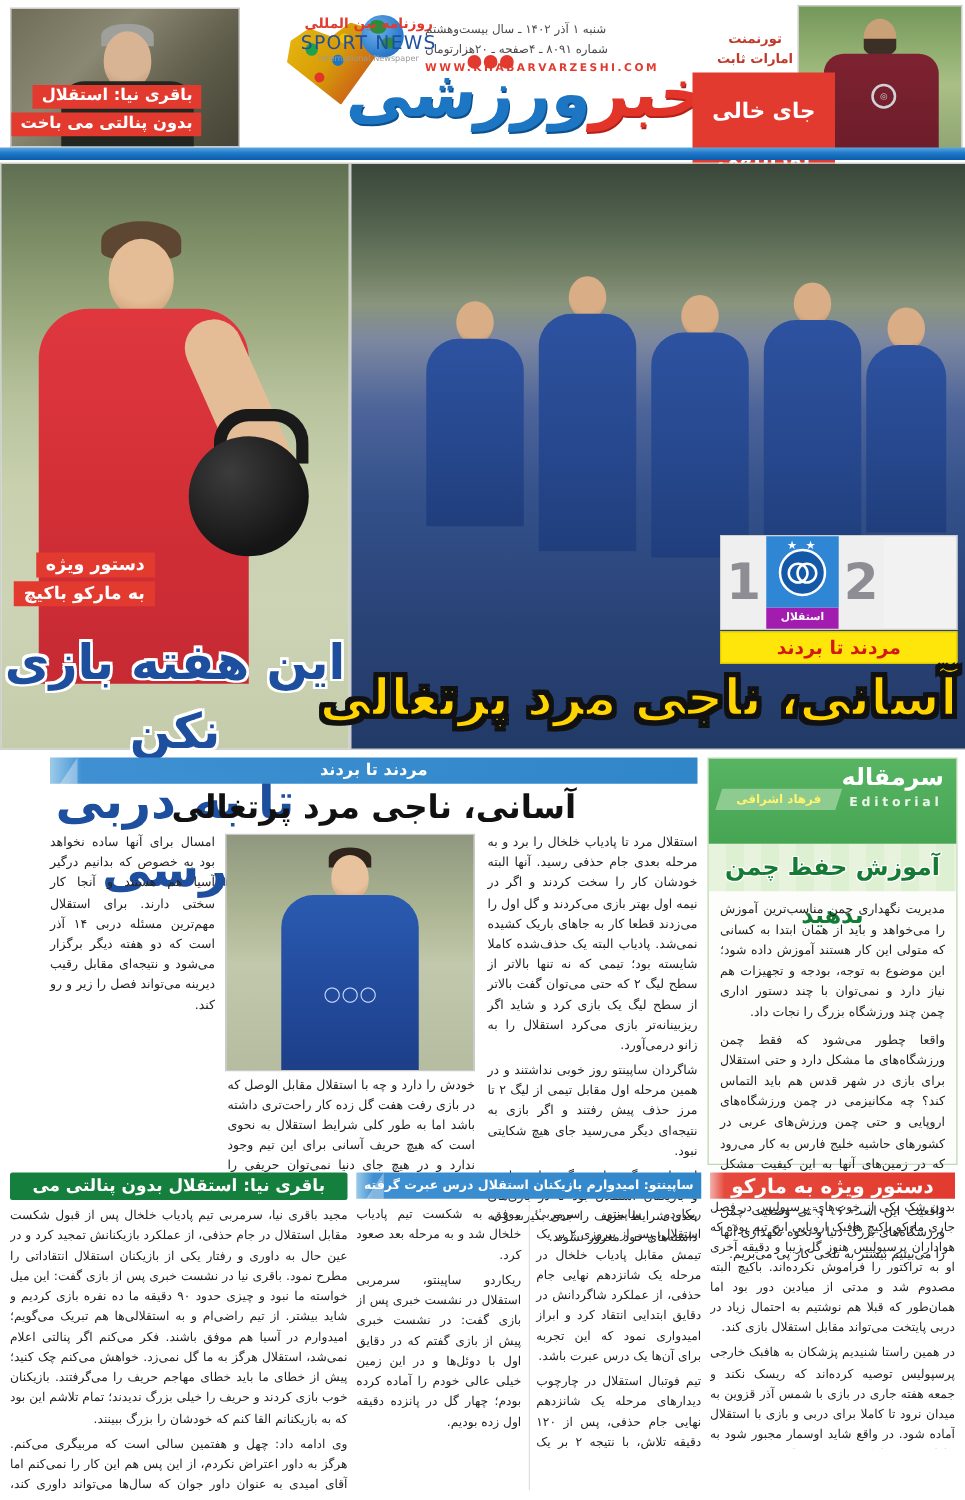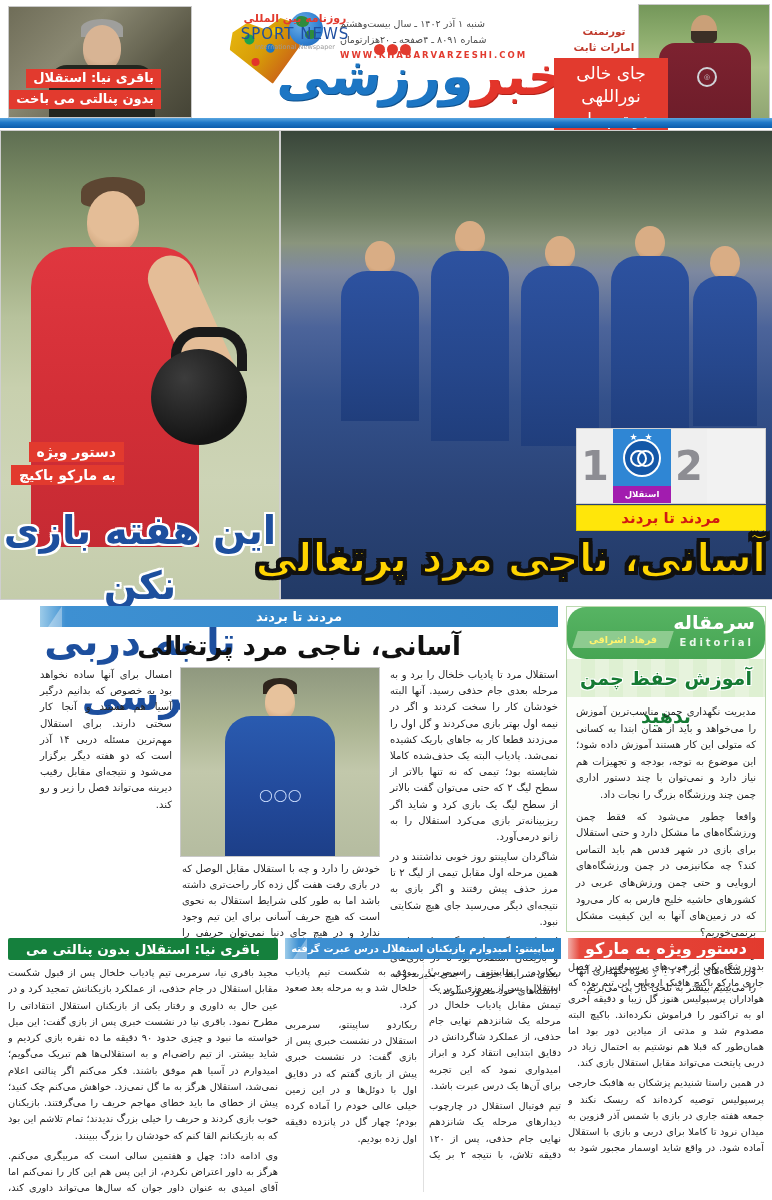--- a/index.html
+++ b/index.html
@@ -30,21 +30,21 @@
   .dateline .l1{color:#4a4a4a;}
   .dateline .l2{color:#4a4a4a;}
   .dateline .url{direction:ltr;color:#e23a2e;font-weight:bold;letter-spacing:2px;font-size:8.5px;}
   .tr-kicker{position:absolute;right:134px;top:24px;width:68px;color:#c0392b;font-size:10.5px;font-weight:bold;text-align:center;line-height:1.5;}
   .tr-photo{right:2px;top:4px;width:130px;height:114px;background:linear-gradient(180deg,#74975a 0%,#8fae6f 30%,#a9bf85 55%,#90a573 100%);}
   .tr-head{position:absolute;left:52px;top:10px;width:26px;height:30px;border-radius:50%;background:#caa078;}
   .tr-beard{position:absolute;left:52px;top:26px;width:26px;height:14px;border-radius:0 0 50% 50%;background:#3c2f26;}
   .tr-torso{position:absolute;left:20px;top:38px;width:92px;height:76px;border-radius:16px 16px 0 0;background:linear-gradient(180deg,#7d2230 0%,#6e1d2a 100%);}
   .tr-vw{position:absolute;left:58px;top:62px;width:16px;height:16px;border-radius:50%;border:2px solid #cfd3d8;color:#cfd3d8;font-size:7px;text-align:center;line-height:16px;font-weight:bold;}
   .tr-band{position:absolute;right:104px;top:58px;width:102px;background:#e23a2e;padding:4px 6px;}
-  .tr-band div{color:#fff;font-weight:normal;font-size:17px;line-height:1.35;text-align:center;white-space:nowrap;}
+  .tr-band div{color:#fff;font-weight:bold;font-size:17px;line-height:1.35;text-align:center;white-space:nowrap;margin-top:16px;}
   .blue-divider{left:0;width:772px;height:10px;background:linear-gradient(180deg,#5aa7e0 0%,#1f78c8 45%,#0b5cac 100%);}
   
   .hero-left{left:0;top:130px;width:278px;height:468px;background:linear-gradient(180deg,#5f6f52 0%,#7f9068 14%,#9aa87e 26%,#b7c29c 40%,#c8d0ae 55%,#cdd4b6 75%,#c4ccab 100%);border:1px solid #cfcfcf;}
   .hl-head{position:absolute;left:86px;top:60px;width:52px;height:62px;border-radius:50% 50% 46% 46%;background:radial-gradient(circle at 50% 40%,#e4bd97 55%,#c2976f 100%);}
   .hl-hair{position:absolute;left:80px;top:46px;width:64px;height:30px;border-radius:50% 50% 20% 20%;background:#5d4632;}
   .hl-torso{position:absolute;left:30px;top:116px;width:168px;height:300px;border-radius:40px 40px 0 0;background:linear-gradient(180deg,#e0373f 0%,#d32f37 50%,#c62a33 100%);}
   .hl-arm{position:absolute;left:168px;top:120px;width:46px;height:150px;border-radius:24px;background:#e4bd97;transform:rotate(-24deg);}
   .kettlebell{position:absolute;left:150px;top:218px;width:96px;height:96px;border-radius:50%;background:radial-gradient(circle at 35% 30%,#3c3c3c 0%,#151515 70%);}
   .kb-handle{position:absolute;left:170px;top:196px;width:56px;height:34px;border-radius:28px 28px 0 0;border:10px solid #1a1a1a;border-bottom:none;}
   .so-strips{position:absolute;left:10px;top:308px;text-align:right;}
@@ -85,21 +85,21 @@
   .mid-colR{width:168px;font-size:10px;line-height:1.62;}
   .mid-colC{width:198px;}
   .mid-colL{width:132px;font-size:10px;line-height:1.62;}
   .mid-photo{width:198px;height:188px;border:1px solid #c9c9c9;position:relative;overflow:hidden;background:linear-gradient(180deg,#8f987f 0%,#aab391 30%,#c2c8ab 55%,#b5bca0 100%);}
   .mp-head{position:absolute;left:84px;top:16px;width:30px;height:36px;border-radius:50% 50% 45% 45%;background:radial-gradient(circle at 50% 40%,#e7c29c 55%,#c79a72 100%);}
   .mp-hair{position:absolute;left:82px;top:10px;width:34px;height:16px;border-radius:50% 50% 0 0;background:#2e241c;}
   .mp-torso{position:absolute;left:44px;top:48px;width:110px;height:140px;border-radius:26px 26px 0 0;background:linear-gradient(180deg,#2a5bb0 0%,#22499a 60%,#1d3f88 100%);}
   .mp-rings{position:absolute;left:78px;top:120px;color:#cfe0ff;font-size:12px;letter-spacing:1px;}
   .mid-caption{font-size:10px;line-height:1.6;margin-top:4px;}
   .editorial{left:566px;top:606px;width:198px;height:324px;position:absolute;border:1px solid #bcd9b0;background:#fdfefc;}
-  .ed-header{height:52px;background:linear-gradient(180deg,#57b463 0%,#46a553 100%);position:relative;border-radius:19px;}
+  .ed-header{height:68px;background:linear-gradient(180deg,#57b463 0%,#46a553 100%);position:relative;}
   .ed-title{position:absolute;right:10px;top:5px;color:#fff;font-weight:bold;font-size:19px;line-height:1.1;text-align:right;}
   .ed-title-en{position:absolute;right:11px;top:30px;color:#eaf7ea;font-size:10px;letter-spacing:3px;font-weight:bold;}
   .ed-byline{position:absolute;left:8px;top:24px;width:96px;height:17px;background:#8ecb90;transform:skewX(-18deg);}
   .ed-byline span{display:block;transform:skewX(18deg);color:#fff46e;font-size:9.5px;text-align:center;line-height:17px;font-weight:bold;}
   .ed-headline{height:38px;background:repeating-linear-gradient(90deg,#e7f3dd 0 14px,#def0d2 14px 28px);color:#157a33;font-weight:bold;font-size:19px;text-align:center;line-height:38px;
      text-shadow:-1px -1px 0 #fff,1px -1px 0 #fff,-1px 1px 0 #fff,1px 1px 0 #fff;}
   .ed-body{padding:7px 9px;font-size:10px;line-height:1.66;}
   .ed-body p{margin:0 0 5px;}
   
   .bottom-left{left:8px;top:938px;width:270px;height:256px;position:absolute;}

